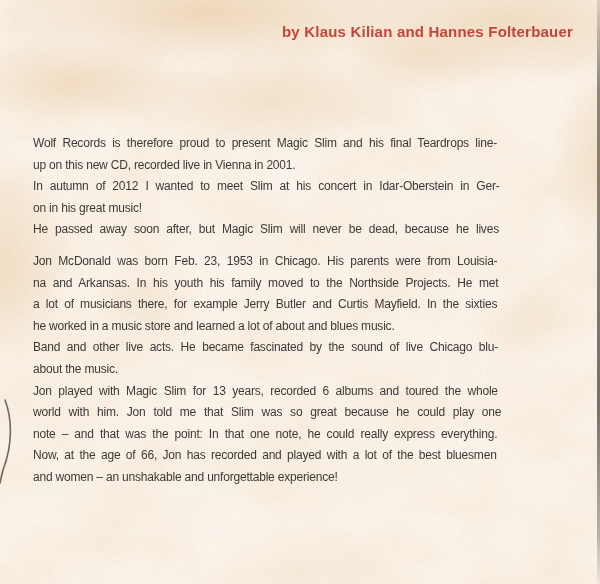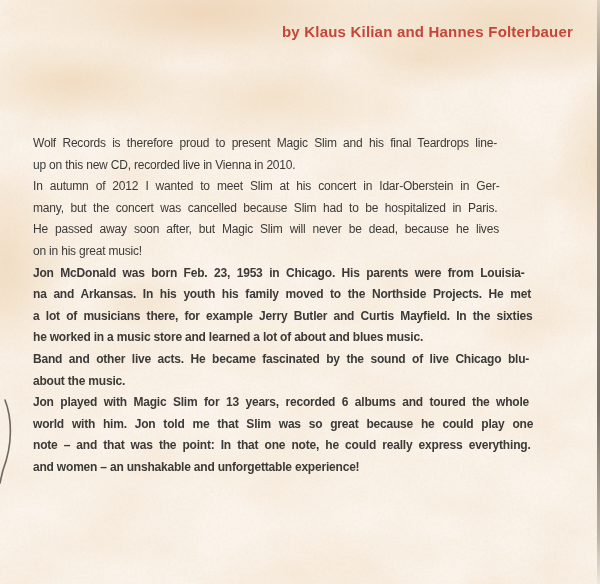--- a/index.html
+++ b/index.html
@@ -39,21 +39,21 @@
   }
   .content{
     position:absolute;
     left:33px;top:133px;
     width:537px;
     font-size:12px;
     line-height:21.6px;
     letter-spacing:-0.2px;
     color:var(--ink,#3b3a38);
   }
-  .block + .block{font-weight:bold;}
+  .block + .block{margin-top:10px;}
   .line{white-space:nowrap;}
   .edge-shadow{
     position:absolute;top:0;right:0;
     width:3px;height:100%;
     background:linear-gradient(to bottom,
       rgba(74,69,62,0.15),
       rgba(74,69,62,0.60) 15%,
       rgba(74,69,62,0.75) 70%,
       rgba(74,69,62,0.35) 92%,
       rgba(74,69,62,0.05) 100%);
@@ -81,44 +81,44 @@
     <rect width="600" height="584" filter="url(#blotch)" opacity="0.75"></rect>
     <rect width="600" height="584" filter="url(#speck)" opacity="0.45"></rect>
   </svg>
 
   <div class="byline">by Klaus Kilian and Hannes Folterbauer</div>
 
   <div class="content">
       <div class="block">
         <div class="para">
           <div class="line"><span style="word-spacing: 3.29688px;">Wolf Records is therefore proud to present Magic Slim and his final Teardrops line-</span></div>
-          <div class="line last"><span>up on this new CD, recorded live in Vienna in 2010.</span></div>
+          <div class="line last"><span>up on this new CD, recorded live in Vienna in 2001.</span></div>
         </div>
         <div class="para">
           <div class="line"><span style="word-spacing: 3.97604px;">In autumn of 2012 I wanted to meet Slim at his concert in Idar-Oberstein in Ger-</span></div>
-          <div class="line"><span style="word-spacing: 3.48317px;">many, but the concert was cancelled because Slim had to be hospitalized in Paris.</span></div>
+          <div class="line last"><span>on in his great music!</span></div>
           <div class="line"><span style="word-spacing: 3.95089px;">He passed away soon after, but Magic Slim will never be dead, because he lives</span></div>
-          <div class="line last"><span>on in his great music!</span></div>
         </div>
       </div>
       <div class="block">
         <div class="para">
           <div class="line"><span style="word-spacing: 3.41947px;">Jon McDonald was born Feb. 23, 1953 in Chicago. His parents were from Louisia-</span></div>
           <div class="line"><span style="word-spacing: 3.64844px;">na and Arkansas. In his youth his family moved to the Northside Projects. He met</span></div>
           <div class="line"><span style="word-spacing: 3.1808px; text-align: center;">a lot of musicians there, for example Jerry Butler and Curtis Mayfield. In the sixties</span></div>
           <div class="line last"><span>he worked in a music store and learned a lot of about and blues music.</span></div>
         </div>
         <div class="para">
           <div class="line"><span style="word-spacing: 3.47768px;">Band and other live acts. He became fascinated by the sound of live Chicago blu-</span></div>
           <div class="line last"><span>about the music.</span></div>
         </div>
         <div class="para">
           <div class="line"><span style="word-spacing: 3.41071px;">Jon played with Magic Slim for 13 years, recorded 6 albums and toured the whole</span></div>
           <div class="line"><span style="word-spacing: 4.75208px;">world with him. Jon told me that Slim was so great because he could play one</span></div>
           <div class="line"><span style="word-spacing: 3.03854px;">note – and that was the point: In that one note, he could really express everything.</span></div>
+          <div class="line"><span style="word-spacing: 2.3364px;">Now, at the age of 66, Jon has recorded and played with a lot of the best bluesmen</span></div>
           <div class="line last"><span>and women – an unshakable and unforgettable experience!</span></div>
         </div>
       </div>
     </div>
 
   <svg class="artifact" width="16" height="92" viewBox="0 0 16 92" aria-hidden="true">
     <path d="M5 4 C 12 22, 13 48, 3 74 C 2 78, 1 82, 0 87" fill="none" stroke="#4a4640" stroke-width="1.6" stroke-linecap="round" opacity="0.8"></path>
   </svg>
 
   <div class="edge-shadow"></div>

